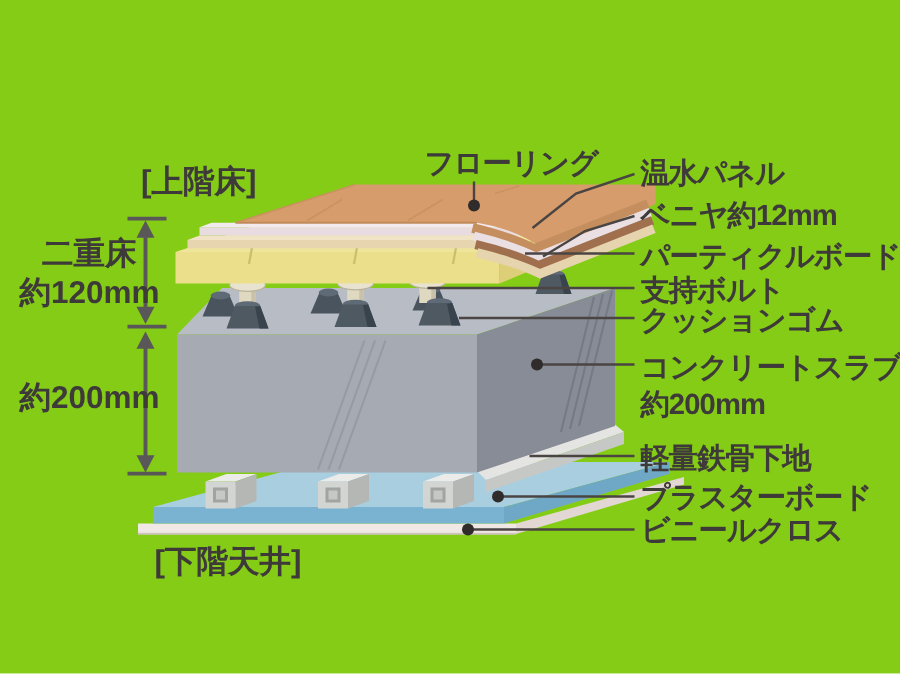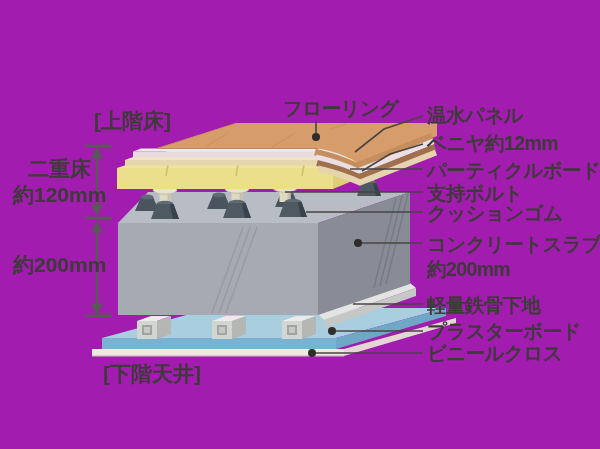--- a/index.html
+++ b/index.html
@@ -1,17 +1,17 @@
 <!DOCTYPE html>
 <html><head>
 <meta charset="utf-8">
 <style>
   html,body { margin:0; padding:0; background:#ffffff; }
   .stage {
-    width:600px; height:449px; position:relative; background:#a21caf;
+    width:600px; height:449px; position:relative; background:#84cc16;
     font-family:"Liberation Sans","DejaVu Sans",sans-serif;
     overflow:hidden;
   }
   svg { display:block; }
   .lbl {
     font-family:"Liberation Sans","DejaVu Sans",sans-serif;
     font-weight:bold; font-size:19.5px; fill:#3E3A39; letter-spacing:-0.6px;
   }
   .lbl-left { font-size:21px; letter-spacing:0; }
   .leader { stroke:#4A4543; stroke-width:1.6; fill:none; }

